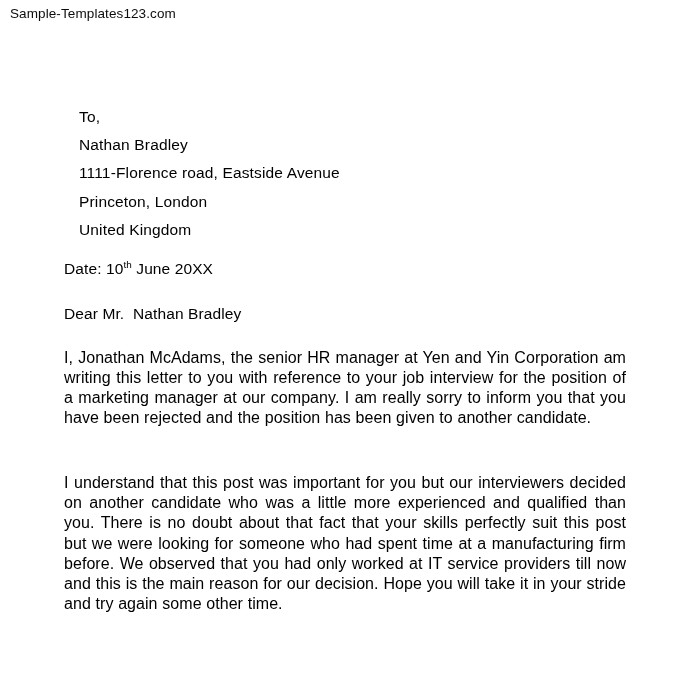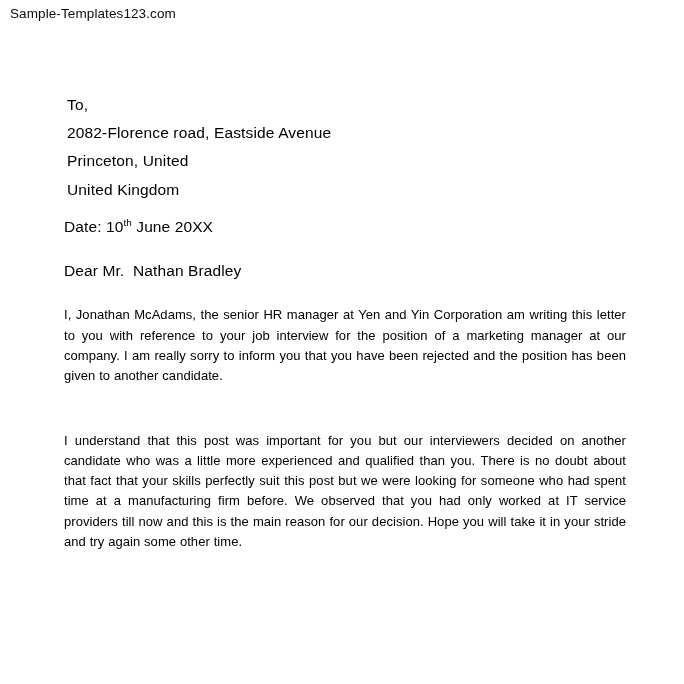--- a/index.html
+++ b/index.html
@@ -37,21 +37,21 @@
   }
 
   .letter-body {
     position: absolute;
     left: 64px;
     top: 88px;
     width: 562px;
   }
 
   .address-block {
-    margin: 3px;
+    margin: 15px;
   }
   .address-line {
     font-size: 15.5px;
     line-height: 28.2px;
     white-space: pre;
     letter-spacing: 0.15px;
   }
 
   .meta-block {
     margin-top: 13px;
@@ -71,21 +71,21 @@
   .salutation {
     margin-top: 24px;
     font-size: 15.5px;
     line-height: 20px;
     white-space: pre;
     letter-spacing: 0.1px;
   }
 
   .para {
     margin-top: 24px;
-    font-size: 13px;
+    font-size: 16px;
     line-height: 20.3px;
     text-align: justify;
     text-justify: inter-word;
     letter-spacing: 0.05px;
     word-spacing: 0.2px;
   }
   .para.second {
     margin-top: 44px;
   }
 </style>
@@ -93,22 +93,23 @@
 <body>
 
 <div class="page">
 
   <div class="watermark">Sample-Templates123.com</div>
 
   <div class="letter-body">
 
     <div class="address-block">
       <div class="address-line">To,</div>
-      <div class="address-line">2082-Florence road, Eastside Avenue</div>
-      <div class="address-line">Princeton, United</div>
+      <div class="address-line">Nathan Bradley</div>
+      <div class="address-line">1111-Florence road, Eastside Avenue</div>
+      <div class="address-line">Princeton, London</div>
       <div class="address-line">United Kingdom</div>
     </div>
 
     <div class="meta-block">
       <div class="meta-line"><span>Date: </span><span>10</span><sup>th</sup><span> June 20XX</span></div>
     </div>
 
     <div class="salutation">Dear Mr.  Nathan Bradley</div>
 
     <p class="para first">I, Jonathan McAdams, the senior HR manager at Yen and Yin Corporation am writing this letter to you with reference to your job interview for the position of a marketing manager at our company.  I am really sorry to inform you that you have been rejected and the position has been given to another candidate.</p>

